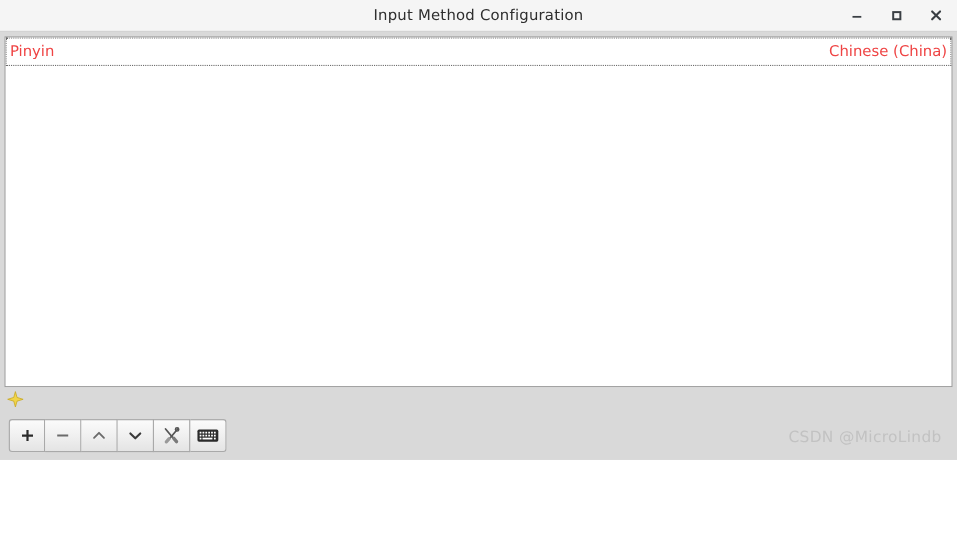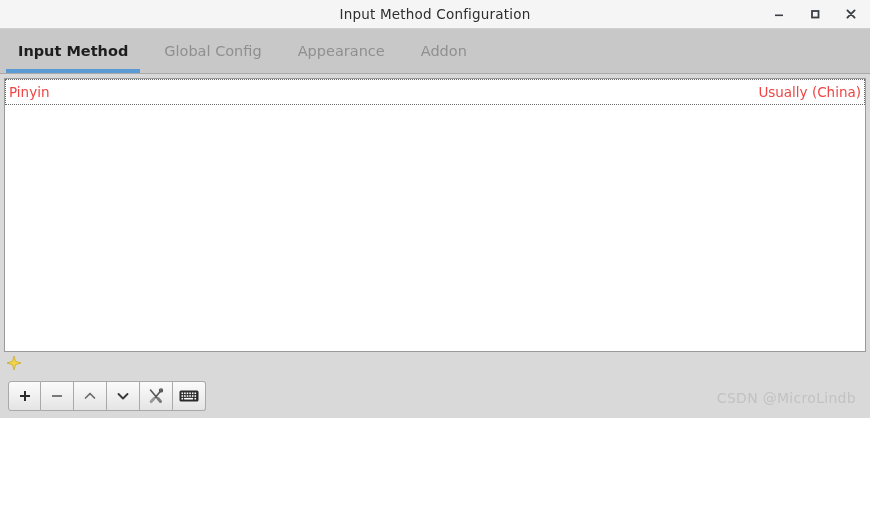--- a/index.html
+++ b/index.html
@@ -176,40 +176,26 @@
           </svg>
       </div>
       <div class="win-btn" title="Close">
         <svg width="12" height="12" viewBox="0 0 12 12">
           <path d="M2.4 2.4 L9.6 9.6 M9.6 2.4 L2.4 9.6" stroke="currentColor" stroke-width="1.9" stroke-linecap="round"></path>
         </svg>
       </div>
     </div>
   </div>
 
-  <div class="tabbar">
-    <div class="tab active">
-      <span>Input Method</span>
-    </div>
-    <div class="tab">
-      <span>Global Config</span>
-    </div>
-    <div class="tab">
-      <span>Appearance</span>
-    </div>
-    <div class="tab">
-      <span>Addon</span>
-    </div>
-  </div>
 
   <div class="list-wrap">
     <div class="list-panel">
       <div class="row focused">
         <span class="name">Pinyin</span>
-        <span class="lang">Usually (China)</span>
+        <span class="lang">Chinese (China)</span>
       </div>
     </div>
 
     <div class="hintbar">
       <span class="sparkle">
         <svg width="16" height="16" viewBox="0 0 16 16">
           <path d="M8 1 L9.5 6.3 L15 8 L9.5 9.7 L8 15 L6.5 9.7 L1 8 L6.5 6.3 Z" fill="#f0d44a" stroke="#c9a81f" stroke-width="0.7" stroke-linejoin="round"></path>
         </svg>
       </span>
     </div>

